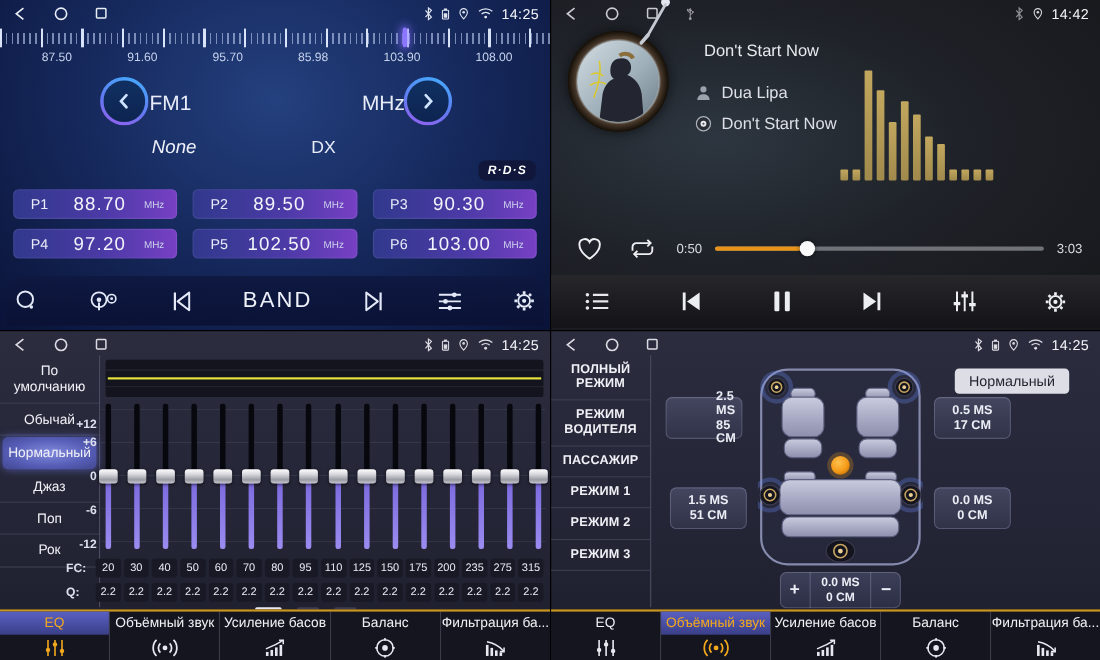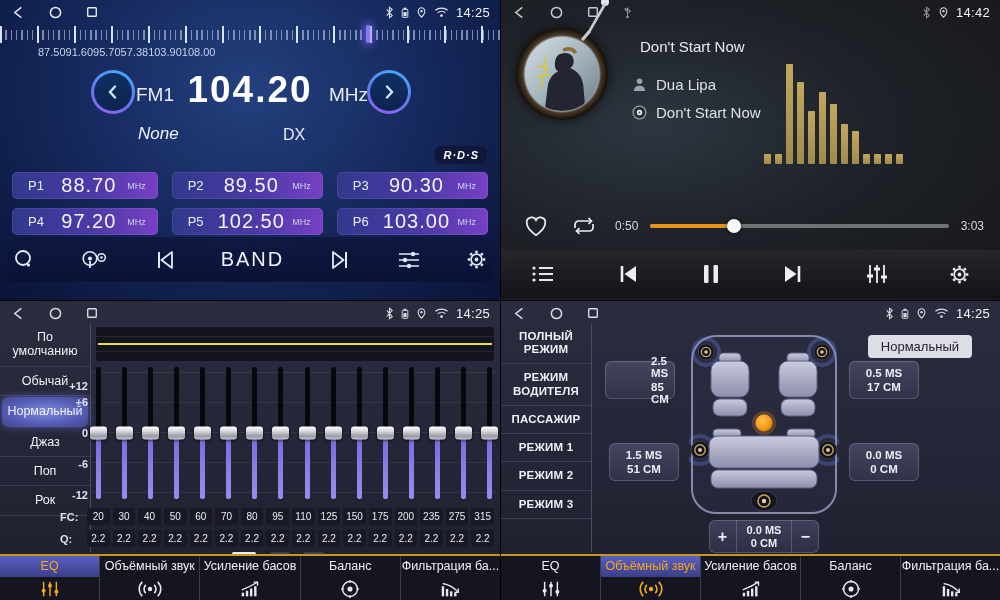--- a/index.html
+++ b/index.html
@@ -20,36 +20,36 @@
 
   
   .q1 { background:radial-gradient(ellipse at 50% 30%, #24407e 0%, #172b60 45%, #0a1338 100%); }
   .tuner { position:absolute; top:25px; left:0; right:0; height:36px; }
   .ticks { position:absolute; top:0; left:0; right:0; height:20px;
      background:
        repeating-linear-gradient(90deg, rgba(225,235,255,.95) 0 2px, transparent 2px 37px),
        repeating-linear-gradient(90deg, rgba(175,192,230,.65) 0 1.4px, transparent 1.4px 5.3px);
      background-size:100% 17px, 100% 10px; background-position:0 1px, 0 5px; background-repeat:no-repeat; }
   .tune-indicator { position:absolute; left:366px; top:0; width:4px; height:18px; border-radius:2px; background:#8d76ff; box-shadow:0 0 8px 2px rgba(130,105,255,.8); }
-  .scale-labels { position:absolute; top:21px; left:38px; right:34px; display:flex; font-size:11px; color:#c6d2ec; }
+  .scale-labels { position:absolute; top:21px; left:38px; right:34px; display:flex; justify-content:space-between; font-size:11px; color:#c6d2ec; }
   .round-btn { position:absolute; width:44px; height:44px; border-radius:50%; border:3px solid transparent;
      background:linear-gradient(180deg,#103062,#0d2450) padding-box, linear-gradient(200deg,#42b0ff 0%,#5f7bf0 55%,#9a5cf0 100%) border-box;
      display:flex; align-items:center; justify-content:center; cursor:pointer; }
   .freq-big { position:absolute; left:0; right:0; top:69px; text-align:center; font-size:37px; font-weight:bold; letter-spacing:2px; color:#fff; }
   .lbl-band { position:absolute; left:136px; top:84px; font-size:19px; color:#e7ecf8; }
   .lbl-mhz  { position:absolute; left:329px; top:84px; font-size:19px; color:#e7ecf8; }
   .lbl-none { position:absolute; left:138px; top:124px; font-size:17px; color:#eef1fa;font-style:italic; }
   .lbl-dx   { position:absolute; left:283px; top:126px; font-size:16px; color:#e7ecf8; }
   .rds-badge { position:absolute; right:13px; top:146px; background:#10173a; border-radius:6px; padding:3px 8px; font-size:11px; font-weight:bold; font-style:italic; color:#fff; letter-spacing:1px; }
   .presets { position:absolute; left:12px; right:12px; top:172px; display:grid; grid-template-columns:1fr 1fr 1fr; column-gap:14px; row-gap:9px; }
   .preset { height:27px; border-radius:5px; background:linear-gradient(90deg,#31398c 0%,#4b3aa6 55%,#7740c4 100%); display:flex; align-items:center; padding:0 12px 0 16px; color:#e9ebf8; cursor:pointer; box-shadow:inset 0 0 0 1px rgba(255,255,255,.08); }
   .preset .pnum { font-size:13px; width:30px; }
-  .preset .pfreq { font-size:20px; letter-spacing:1px; flex:1; text-align:center; color:#f2f3fb; }
+  .preset .pfreq { font-size:17px; letter-spacing:1px; flex:1; text-align:center; color:#f2f3fb; }
   .preset .punit { font-size:9px; width:26px; text-align:right; color:#cdd3ee; }
-  .q1-toolbar { position:absolute; left:6px; right:6px; bottom:18px; height:45px; border-radius:12px 12px 0 0; background:linear-gradient(180deg,#0e1840ee,#0a1134ee); display:flex; align-items:center; justify-content:space-around; color:#e3e9f7;gap:32px; }
+  .q1-toolbar { position:absolute; left:6px; right:6px; bottom:4px; height:45px; border-radius:12px 12px 0 0; background:linear-gradient(180deg,#0e1840ee,#0a1134ee); display:flex; align-items:center; justify-content:space-around; color:#e3e9f7;gap:32px; }
   .q1-toolbar .tool { cursor:pointer; display:flex; align-items:center; }
   .band-text { font-size:20px; letter-spacing:2px; color:#eef1fa; }
 
   
   .q2 { background:radial-gradient(ellipse at 30% 42%, #2d3640 0%, #1e2127 48%, #16171b 100%); }
   .song-title { position:absolute; left:139px; top:38px; font-size:15px; color:#e8eaee; }
   .album { position:absolute; left:15px; top:28px; width:92px; height:92px; border-radius:50%; background:radial-gradient(circle, #b9c7cf 0 56%, #4a3a2c 60%, #161008 70% 100%); box-shadow:0 0 12px rgba(0,0,0,.6); overflow:hidden; }
   .album-photo { position:absolute; left:9px; top:9px; width:74px; height:74px; border-radius:50%; background:linear-gradient(135deg,#d4dde2 0%,#9fb0ba 55%,#6e7d88 100%); overflow:hidden; }
   .tonearm { position:absolute; left:58px; top:-2px; width:64px; height:60px; pointer-events:none; }
   .meta-row { position:absolute; display:flex; align-items:center; gap:9px; color:#dde0e6; font-size:15px; }
@@ -158,33 +158,32 @@
       </div>
     </div>
 
     <div class="tuner">
       <div class="ticks"></div>
       <div class="tune-indicator"></div>
       <div class="scale-labels">
         <span>87.50</span>
         <span>91.60</span>
         <span>95.70</span>
-        <span>57.38</span>
+        <span>85.98</span>
         <span>103.90</span>
         <span>108.00</span>
       </div>
     </div>
 
     <div class="round-btn" style="left:91px; top:70px;">
       <svg width="16" height="16" viewBox="0 0 16 16">
           <path d="M10 2.5L5 8l5 5.5" fill="none" stroke="#cfe4ff" stroke-width="2.4" stroke-linecap="round"></path>
         </svg>
     </div>
     <span class="lbl-band">FM1</span>
-    <div class="freq-big">104.20</div>
     <span class="lbl-mhz">MHz</span>
     <div class="round-btn" style="left:367px; top:70px;">
       <svg width="16" height="16" viewBox="0 0 16 16">
           <path d="M6 2.5L11 8l-5 5.5" fill="none" stroke="#cfe4ff" stroke-width="2.4" stroke-linecap="round"></path>
         </svg>
     </div>
     <span class="lbl-none">None</span>
     <span class="lbl-dx">DX</span>
     <span class="rds-badge">R·D·S</span>
 

